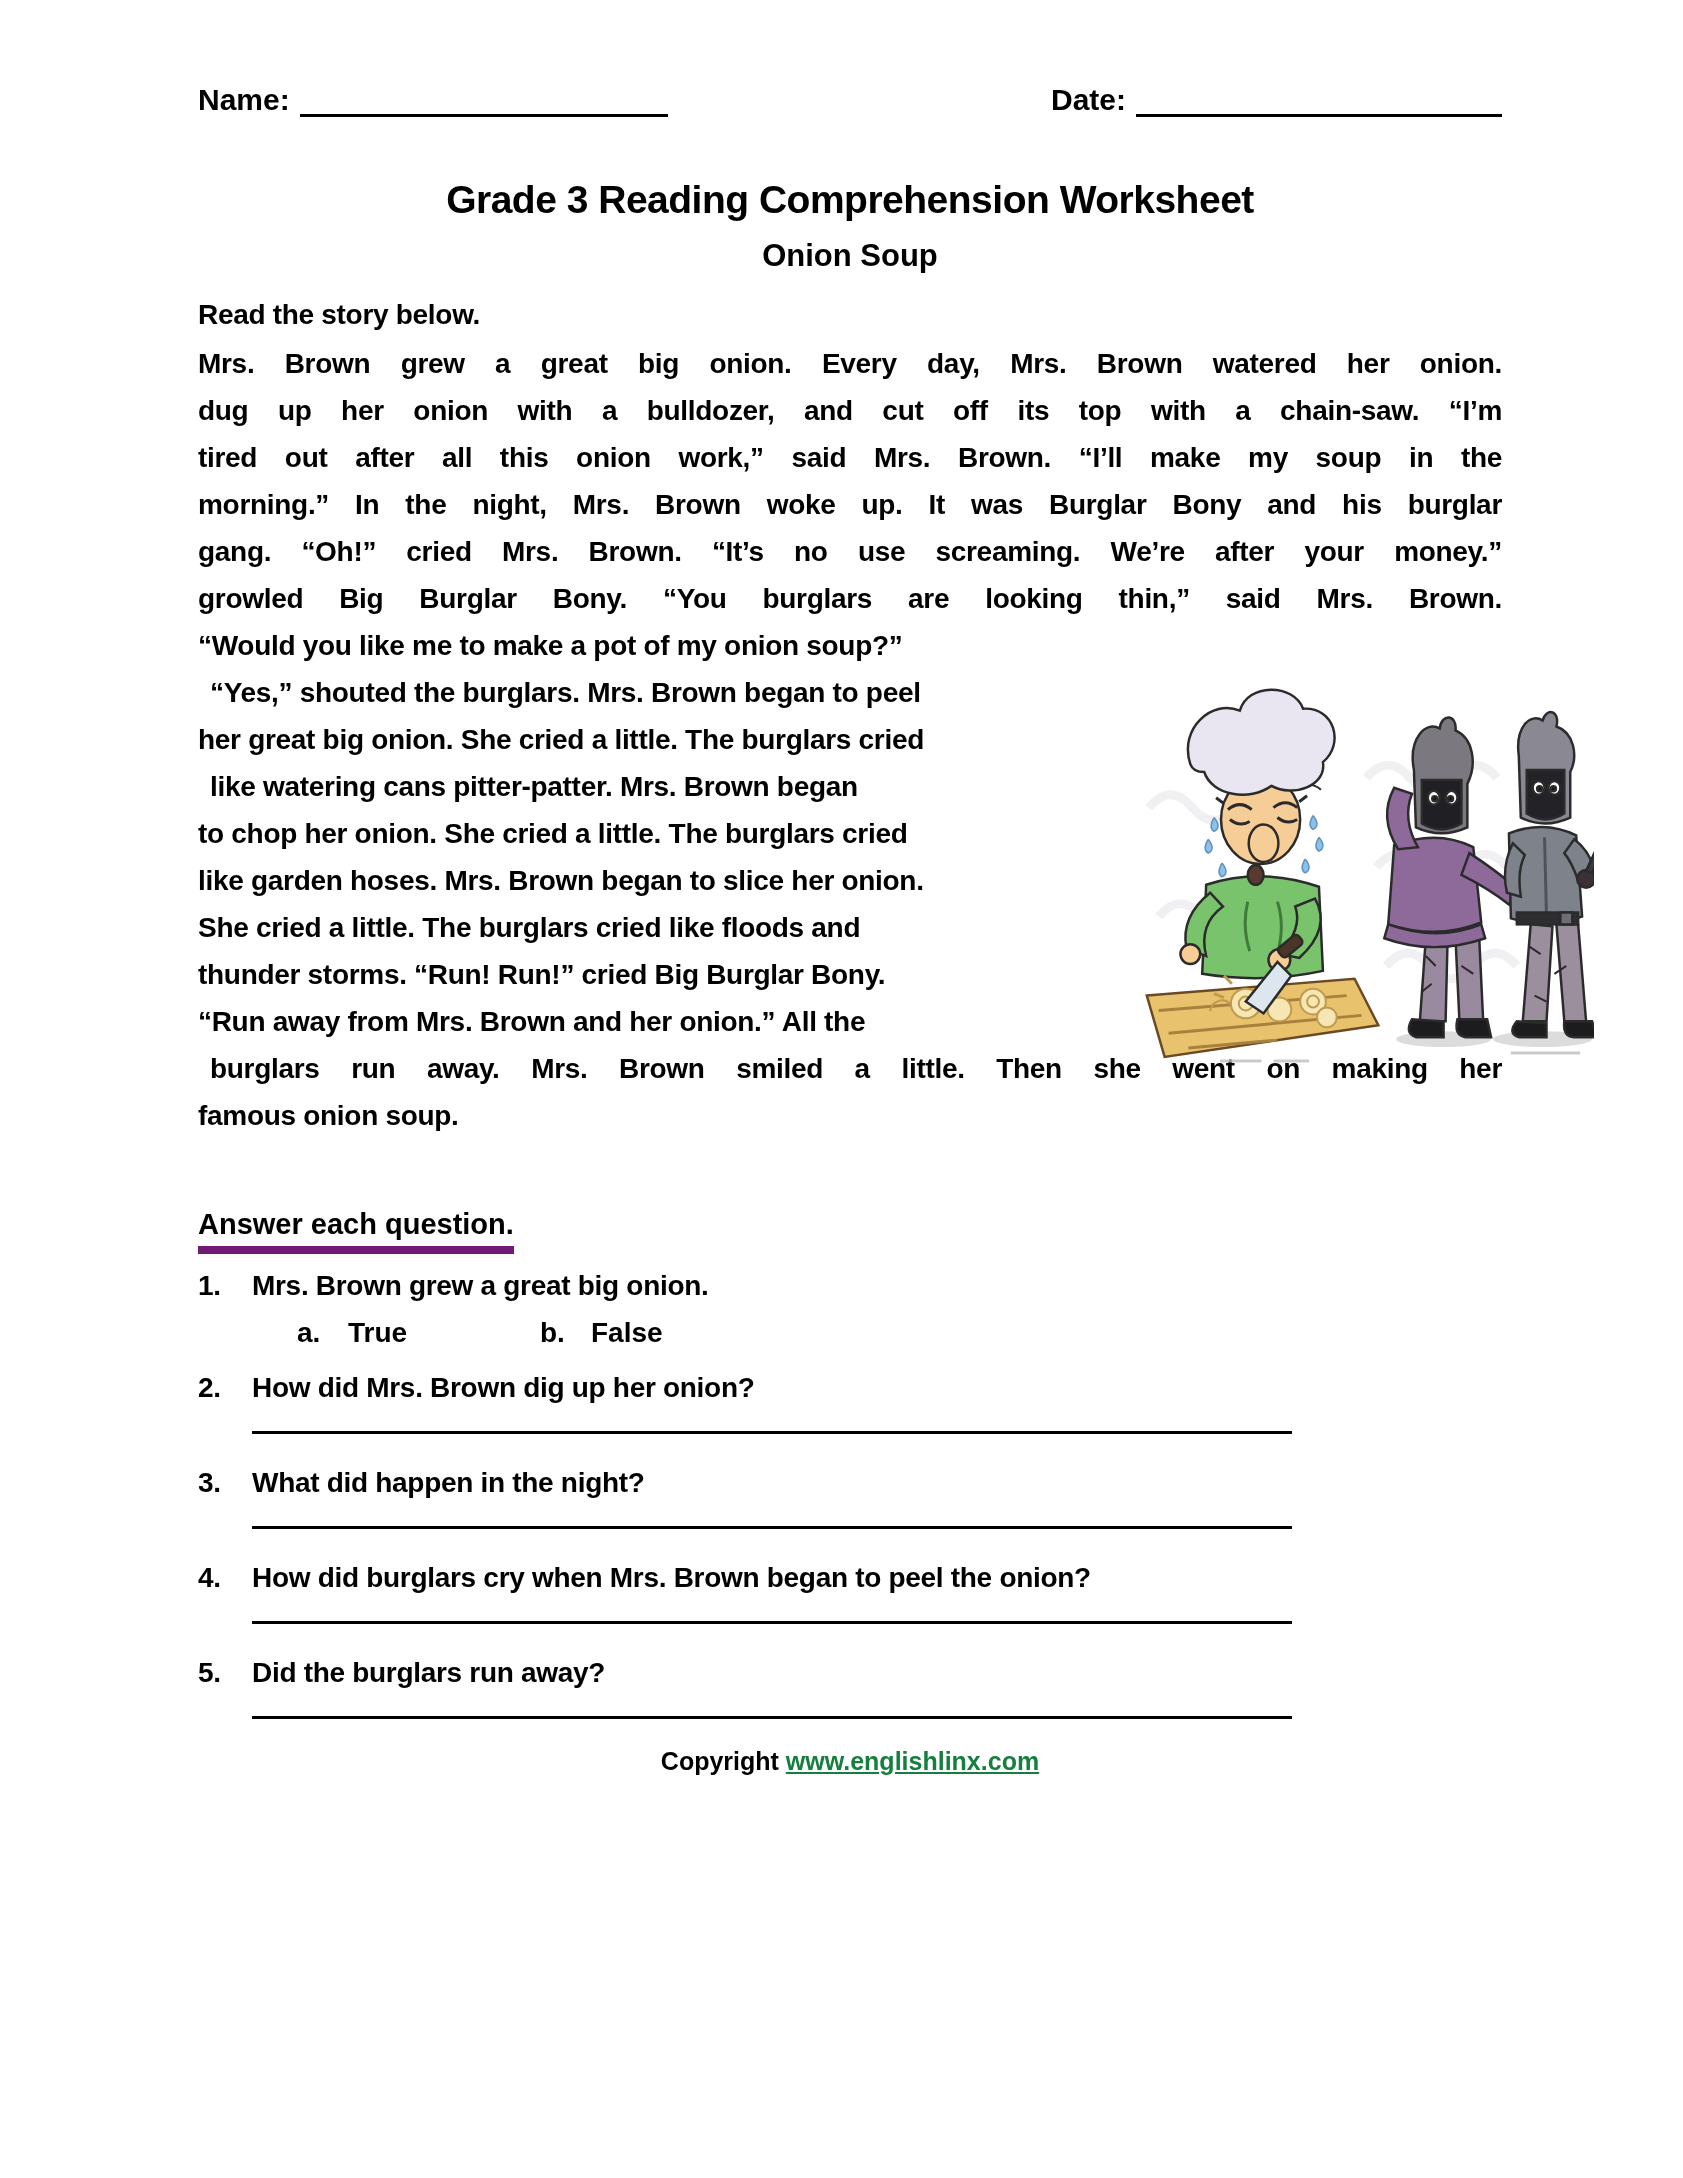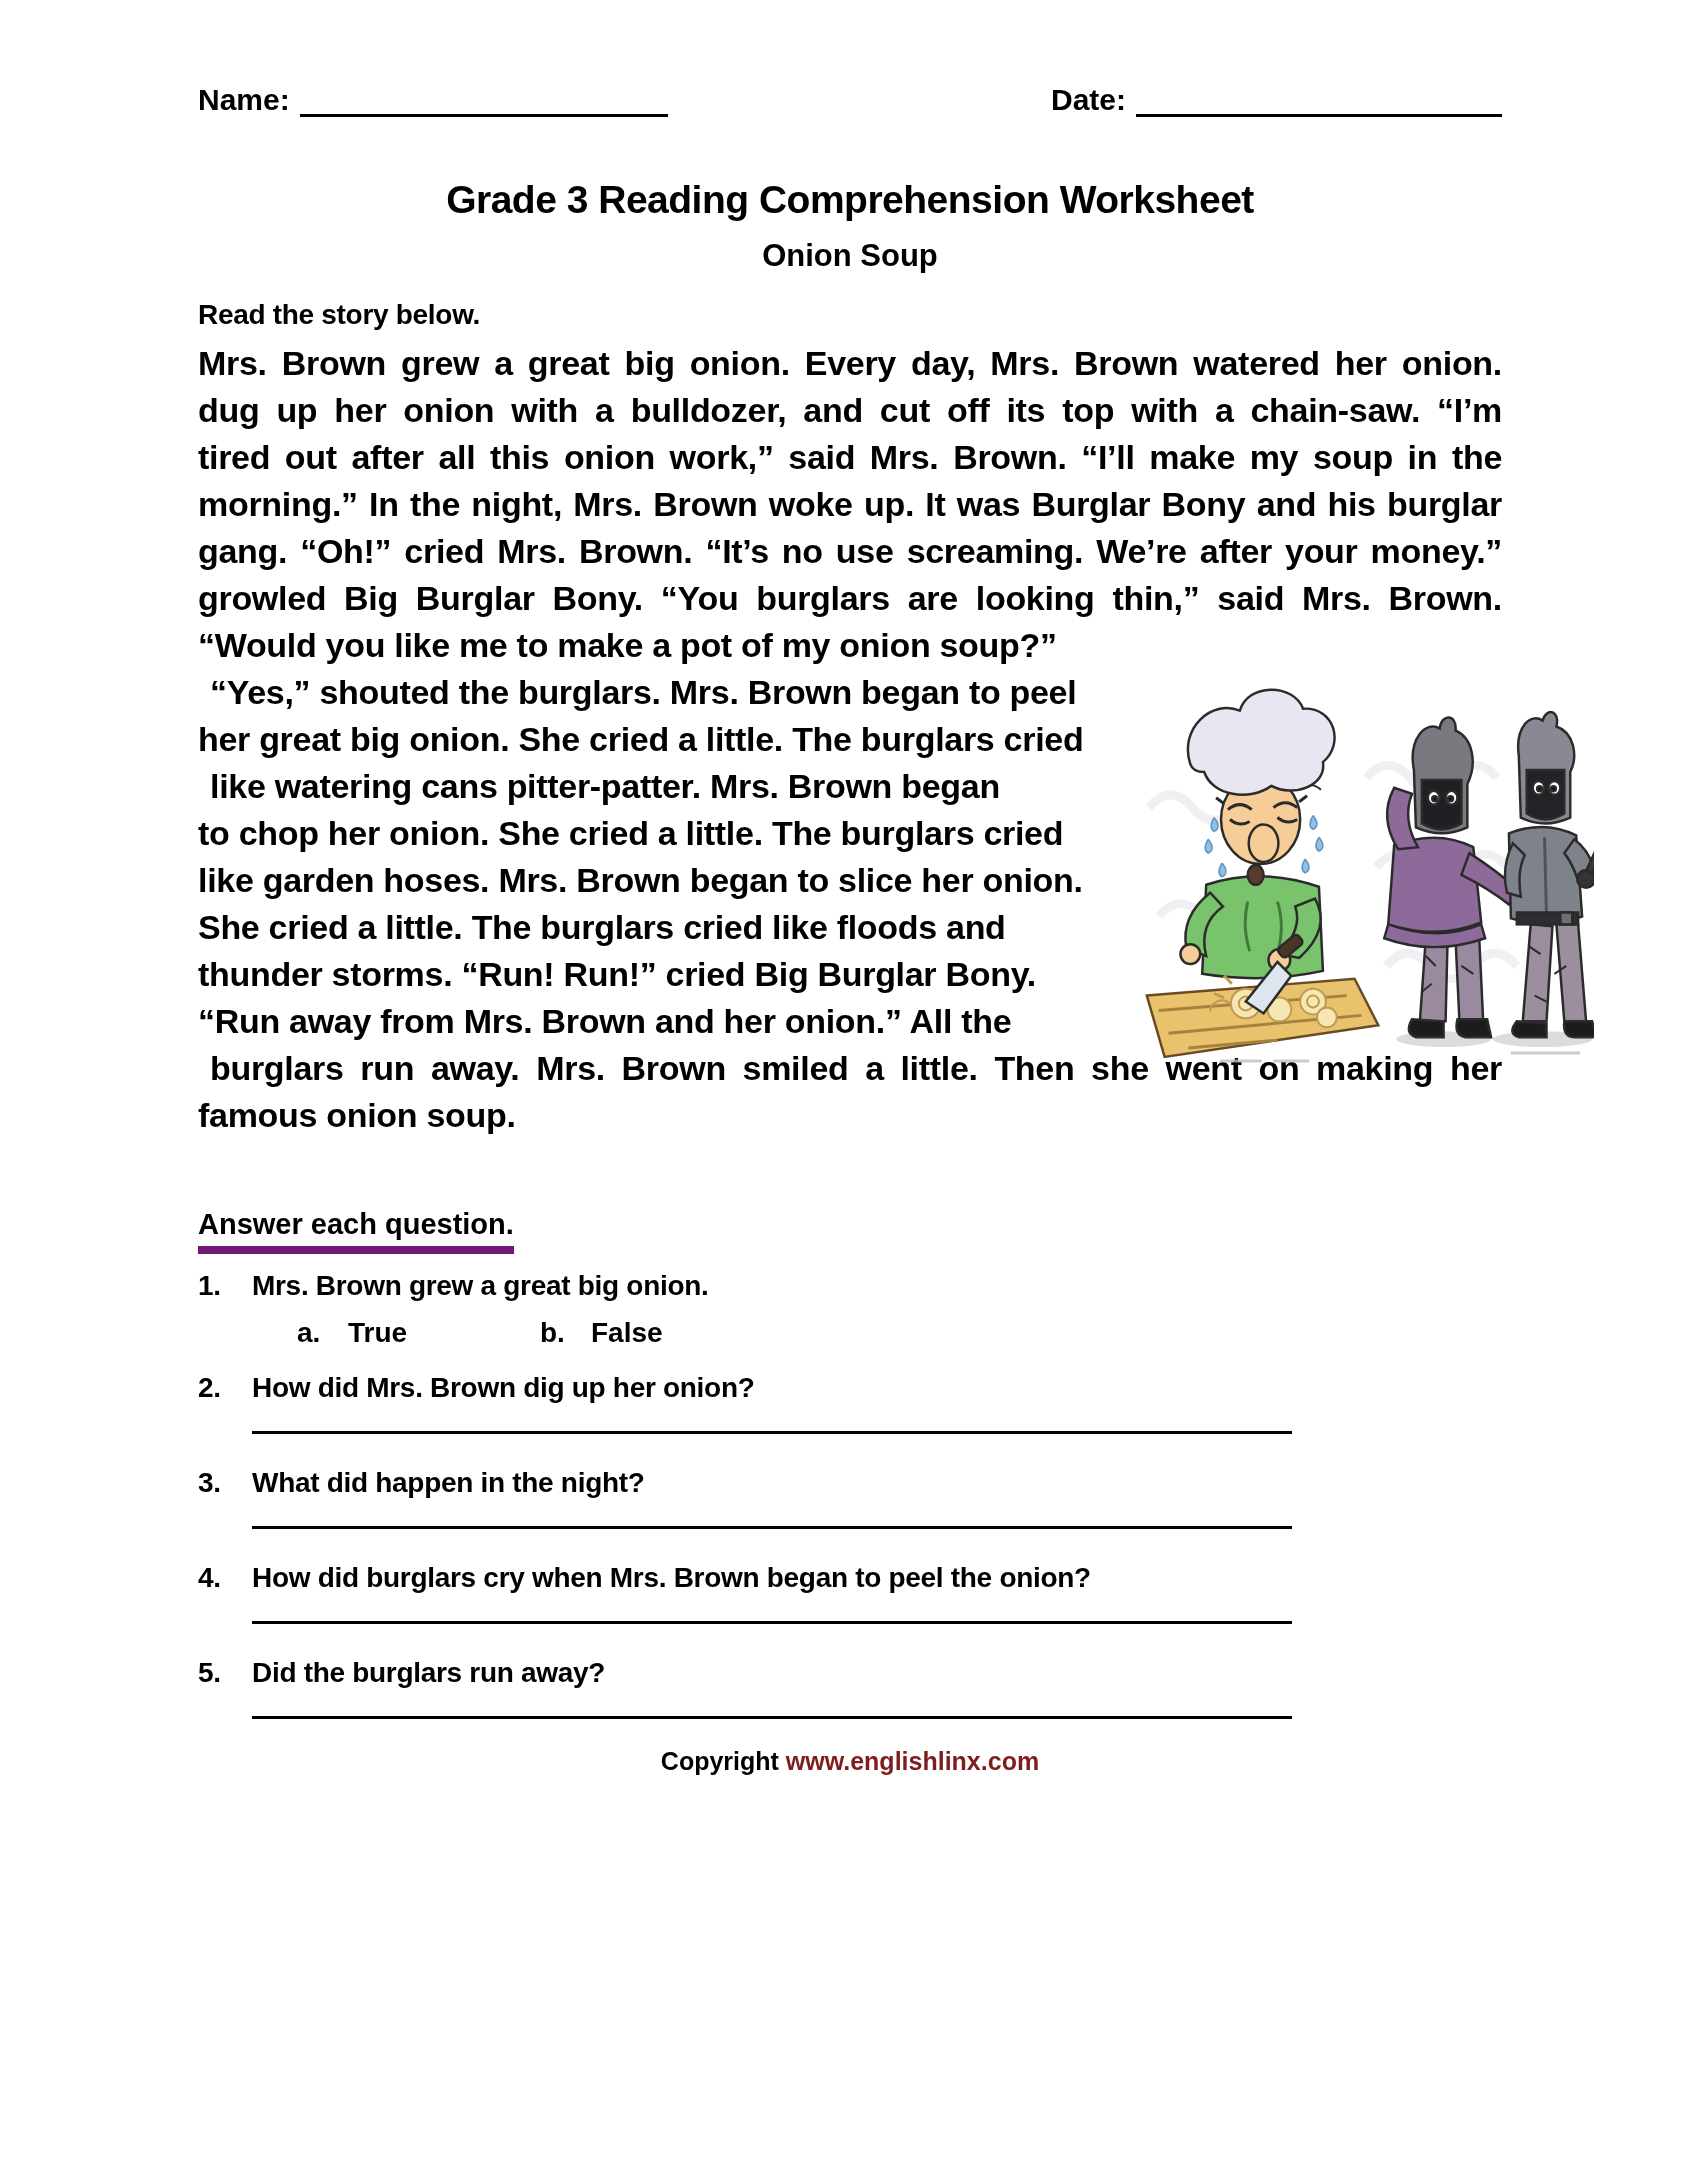--- a/index.html
+++ b/index.html
@@ -56,21 +56,21 @@
     line-height: 47px;
     letter-spacing: -0.3px;
   }
   .story {
     position: relative;
     margin-top: 2px;
   }
   .ln {
     height: 47px;
     line-height: 47px;
-    font-size: 34px;
+    font-size: 28px;
     letter-spacing: -0.3px;
     white-space: nowrap;
   }
   .ln.just {
     white-space: normal;
     text-align: justify;
     text-align-last: justify;
   }
   .ln.narrow { max-width: 916px; }
   .ln.indent { padding-left: 12px; }
@@ -116,21 +116,22 @@
     margin-bottom: 25px;
   }
   
   .footer {
     margin-top: 10px;
     text-align: center;
     font-size: 25px;
     line-height: 34px;
   }
   .footer-link {
-    color: #7f1d1d;
+    color: #15803d;
+    text-decoration: underline;
     cursor: pointer;
   }
 </style>
 </head>
 <body>
 
 <div class="content">
 
   <div class="name-date-row">
     <span>Name:</span>

